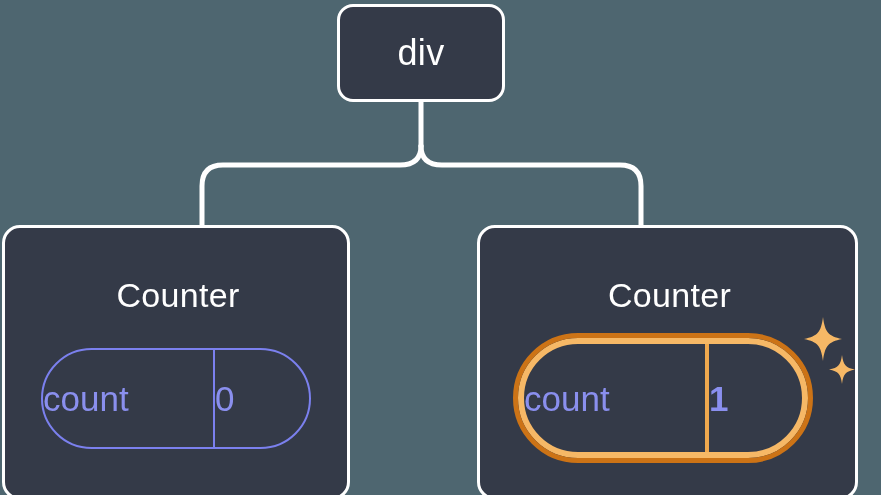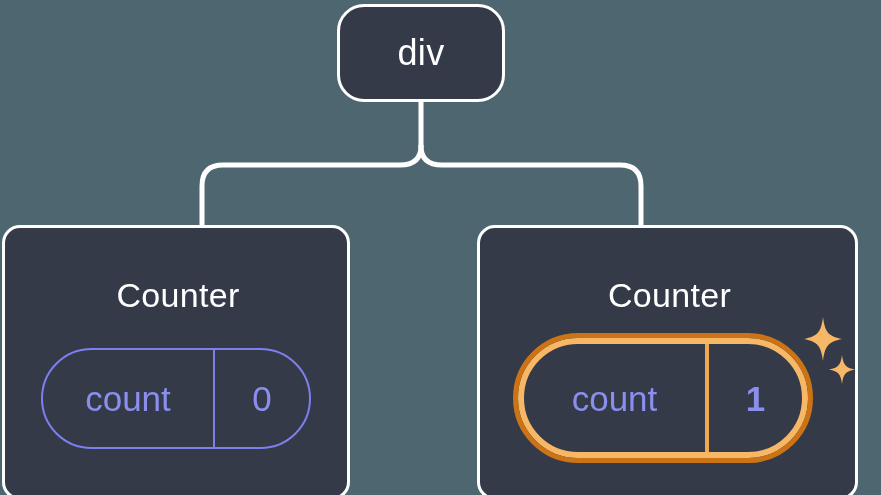--- a/index.html
+++ b/index.html
@@ -22,21 +22,21 @@
     left: 0; top: 0;
     width: 881px; height: 495px;
     pointer-events: none;
   }
 
   
   .node {
     position: absolute;
     background: #343a48;
     border: 3px solid #ffffff;
-    border-radius: 27px;
+    border-radius: 16px;
     box-sizing: border-box;
   }
   .node-root {
     left: 337px;
     top: 4px;
     width: 168px;
     height: 98px;
     display: flex;
     align-items: center;
     justify-content: center;
@@ -77,21 +77,20 @@
   
   .pill {
     position: absolute;
     box-sizing: border-box;
     display: flex;
     align-items: stretch;
   }
   .pill-key, .pill-val {
     display: flex;
     align-items: center;
-    justify-content: center;
     box-sizing: border-box;
   }
 
   
   .pill-plain {
     left: 41px;
     top: 348px;
     width: 270px;
     height: 101px;
     border: 2px solid #7b80ee;

